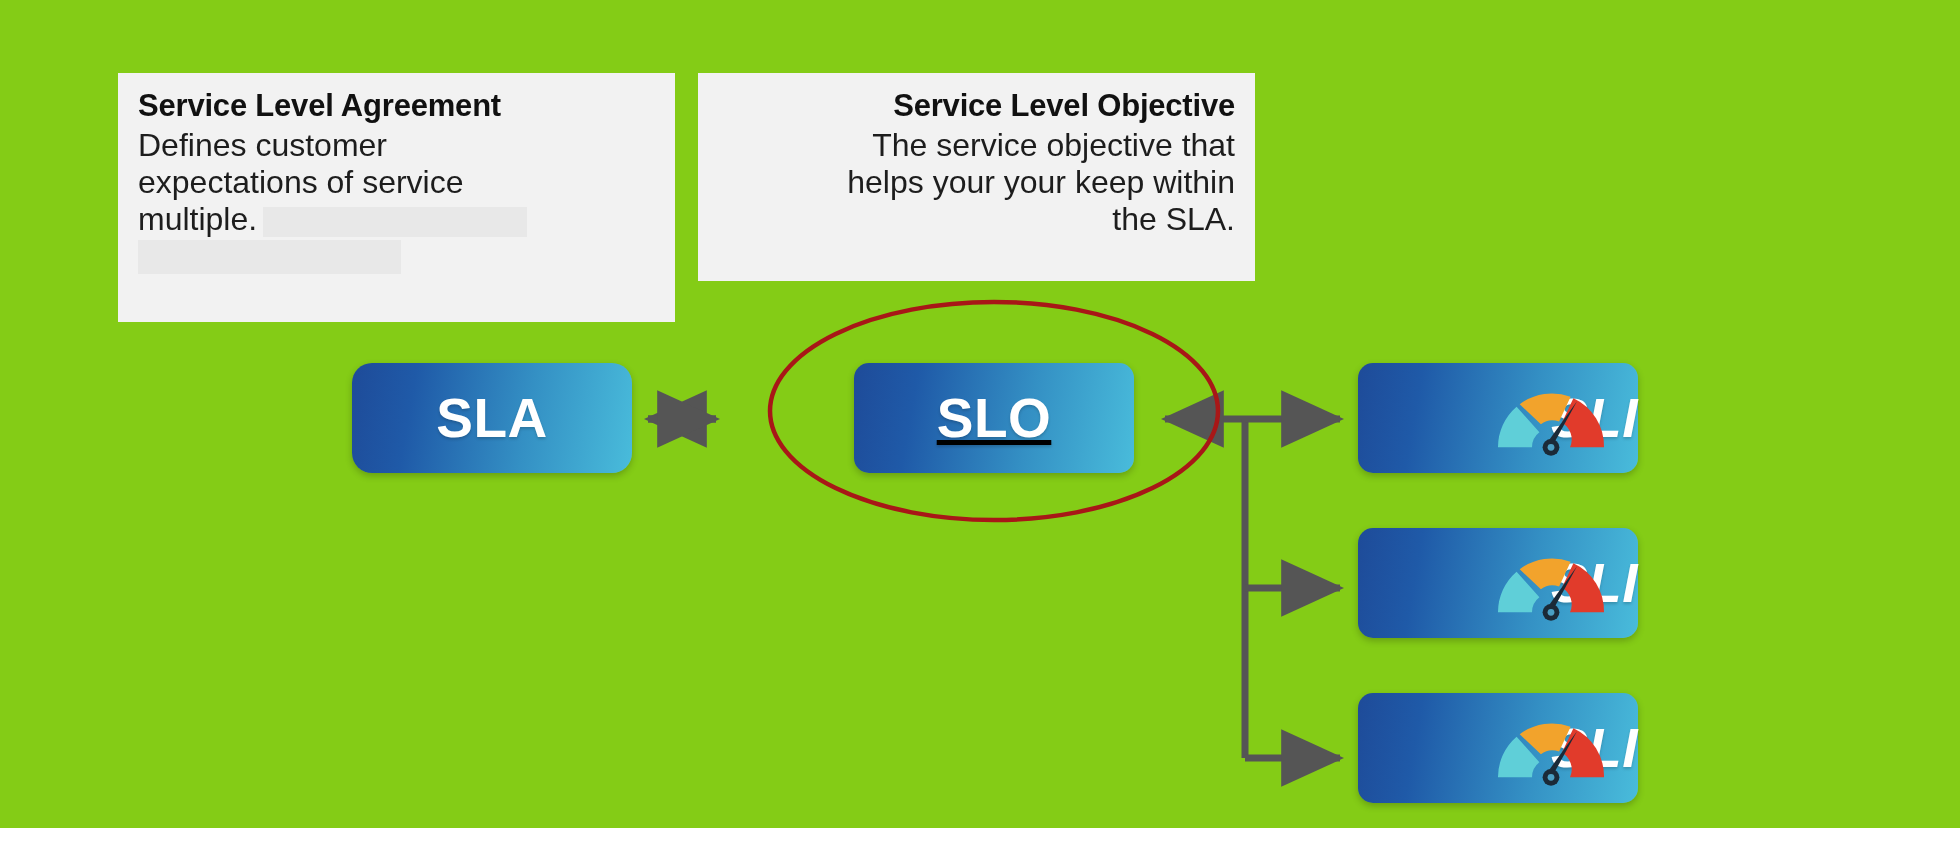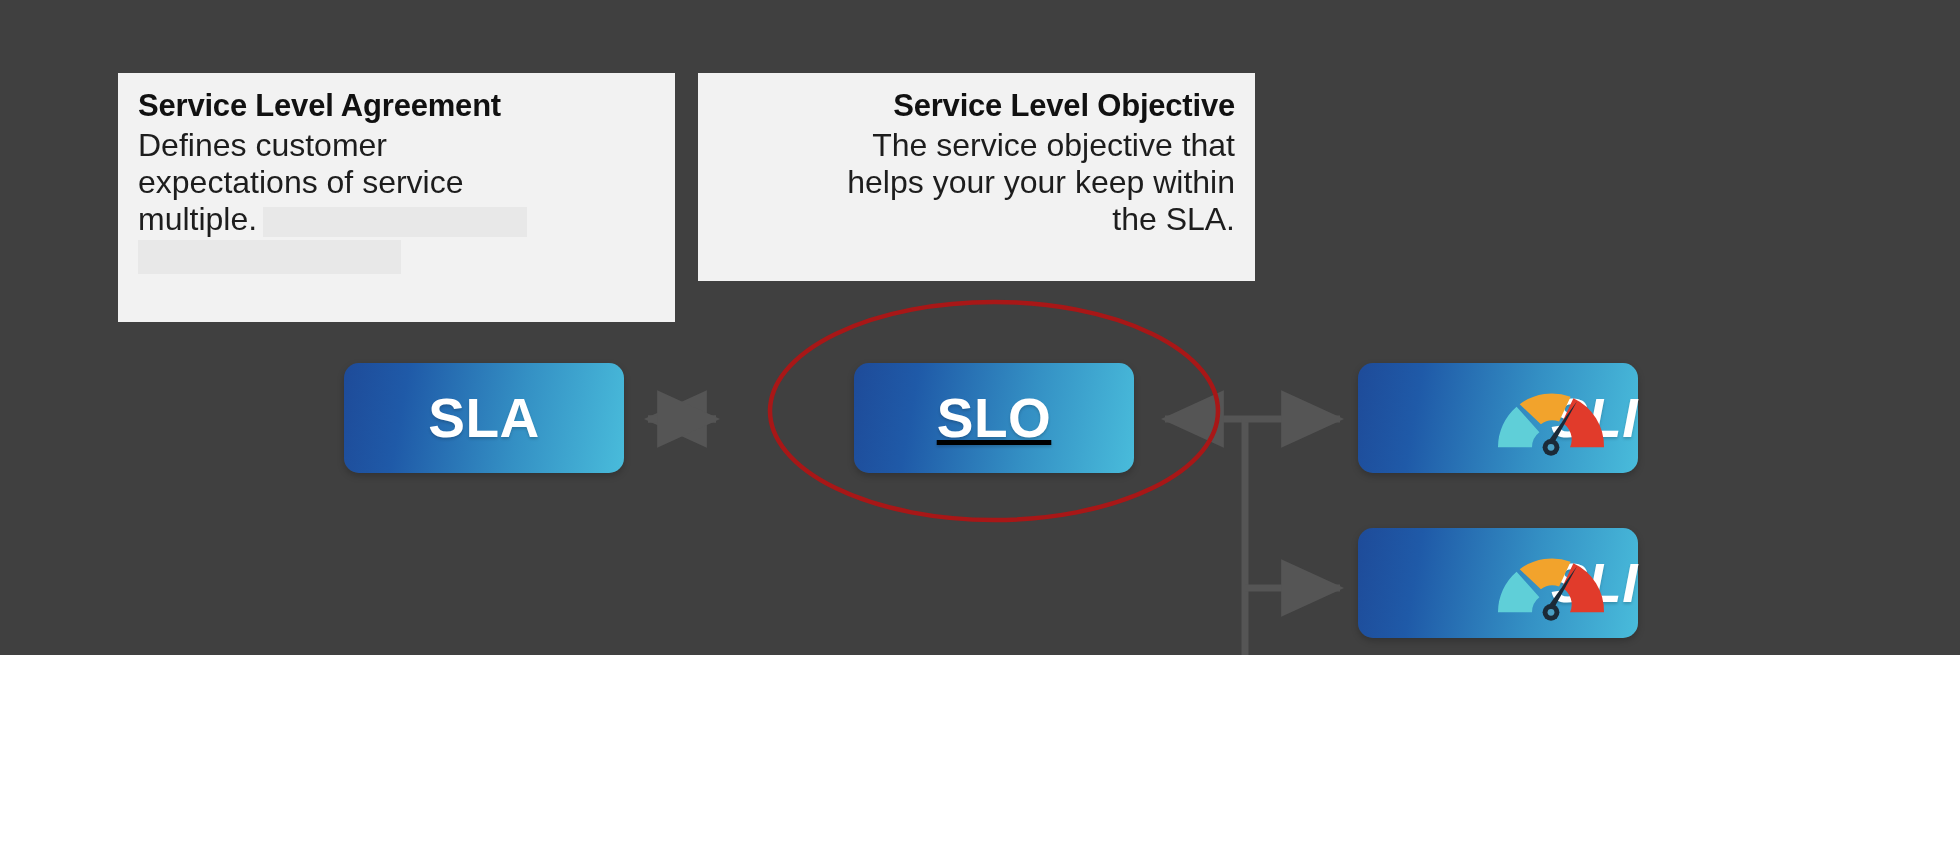--- a/index.html
+++ b/index.html
@@ -8,22 +8,22 @@
     padding: 0;
     background: #ffffff;
   }
   body {
     font-family: "Liberation Sans", sans-serif;
     -webkit-font-smoothing: antialiased;
   }
   #stage {
     position: relative;
     width: 1960px;
-    height: 655px;
-    background: #404040;
+    height: 828px;
+    background: #84cc16;
     overflow: hidden;
   }
 
   
   .card {
     position: absolute;
     background: #f2f2f2;
     box-sizing: border-box;
     padding: 14px 20px 16px 20px;
   }
@@ -147,21 +147,21 @@
       <line x1="1245" y1="419" x2="1340" y2="419" stroke="#555555" stroke-width="7" marker-end="url(#arrowR)"></line>
 
       <line x1="1245" y1="588" x2="1340" y2="588" stroke="#555555" stroke-width="7" marker-end="url(#arrowR)"></line>
 
       <line x1="1245" y1="758" x2="1340" y2="758" stroke="#555555" stroke-width="7" marker-end="url(#arrowR)"></line>
     </g>
 
     <ellipse cx="994" cy="411" rx="224" ry="109" fill="none" stroke="#a81717" stroke-width="4.5"></ellipse>
   </svg>
 
-  <div class="node node-center" style="left:344px; top:363px; width:280px; height:110px;">
+  <div class="node node-center" style="left:352px; top:363px; width:280px; height:110px;border-radius:20px;">
     <span class="node-label">SLA</span>
   </div>
 
   <div class="node node-center" style="left:854px; top:363px; width:280px; height:110px;text-decoration:underline;">
     <span class="node-label">SLO</span>
   </div>
 
   <div class="node node-sli" style="left:1358px; top:363px; width:280px; height:110px;">
     <span class="node-label">SLI</span>
     <span class="gauge">

